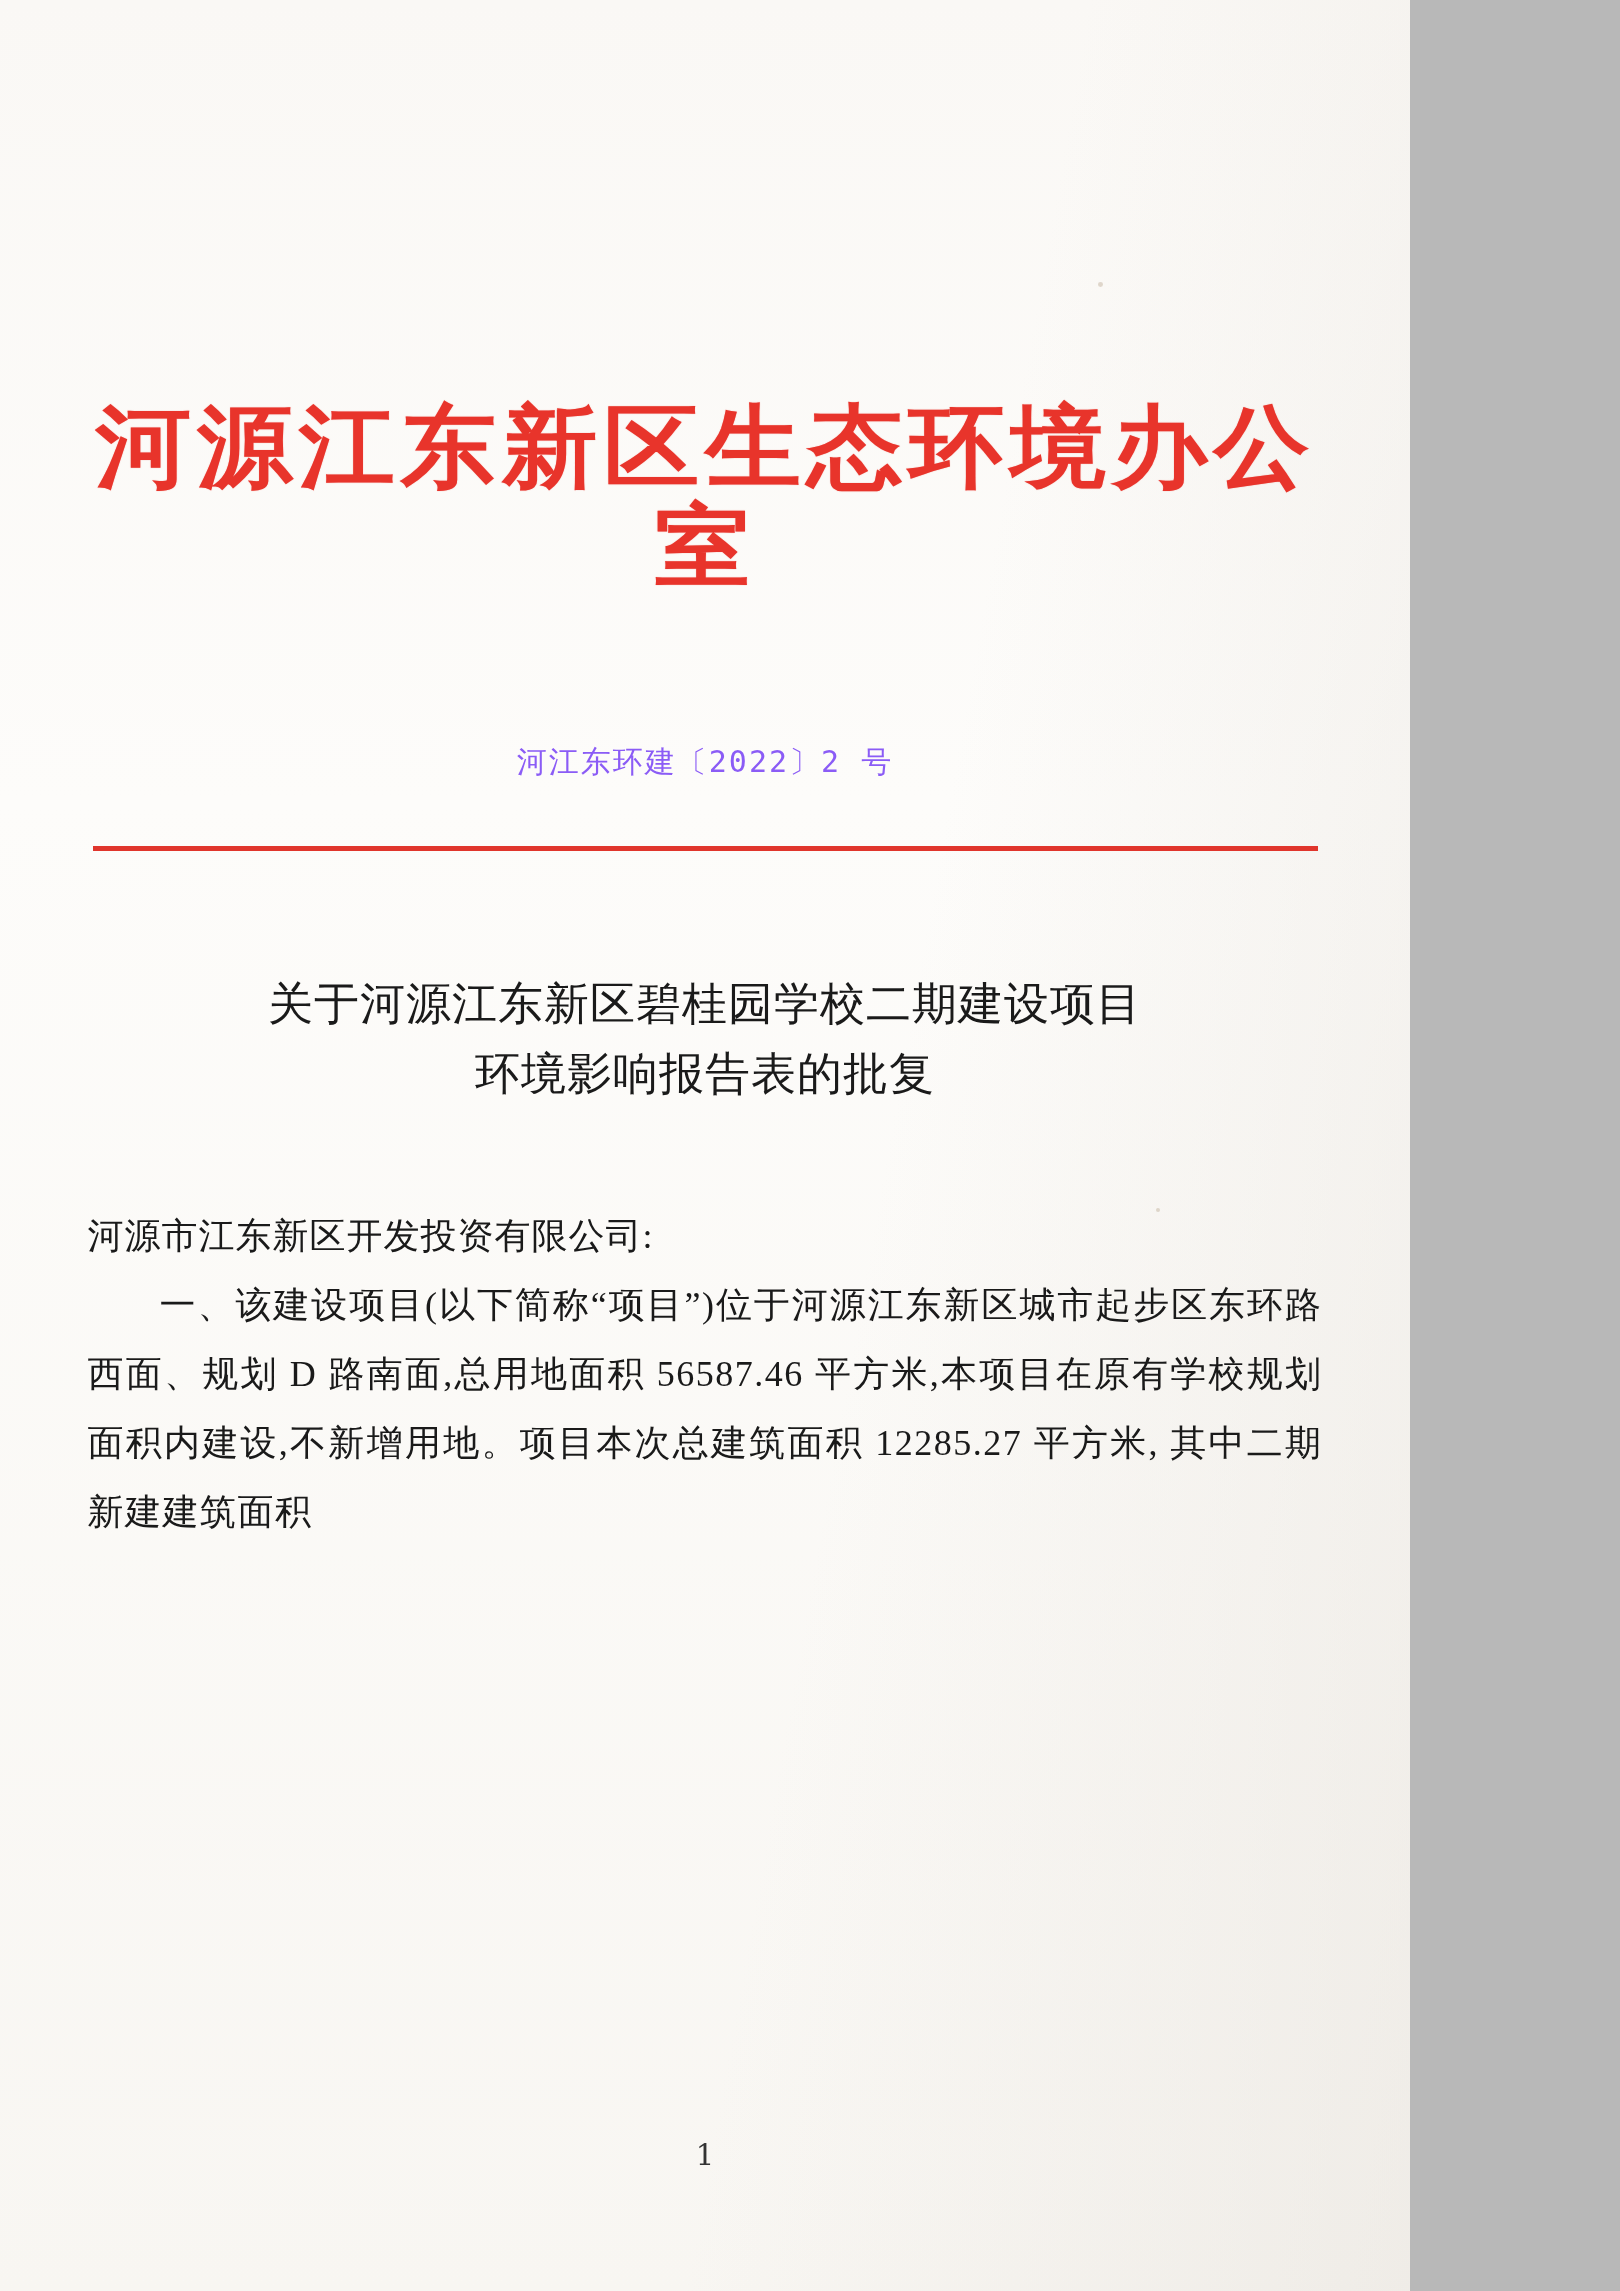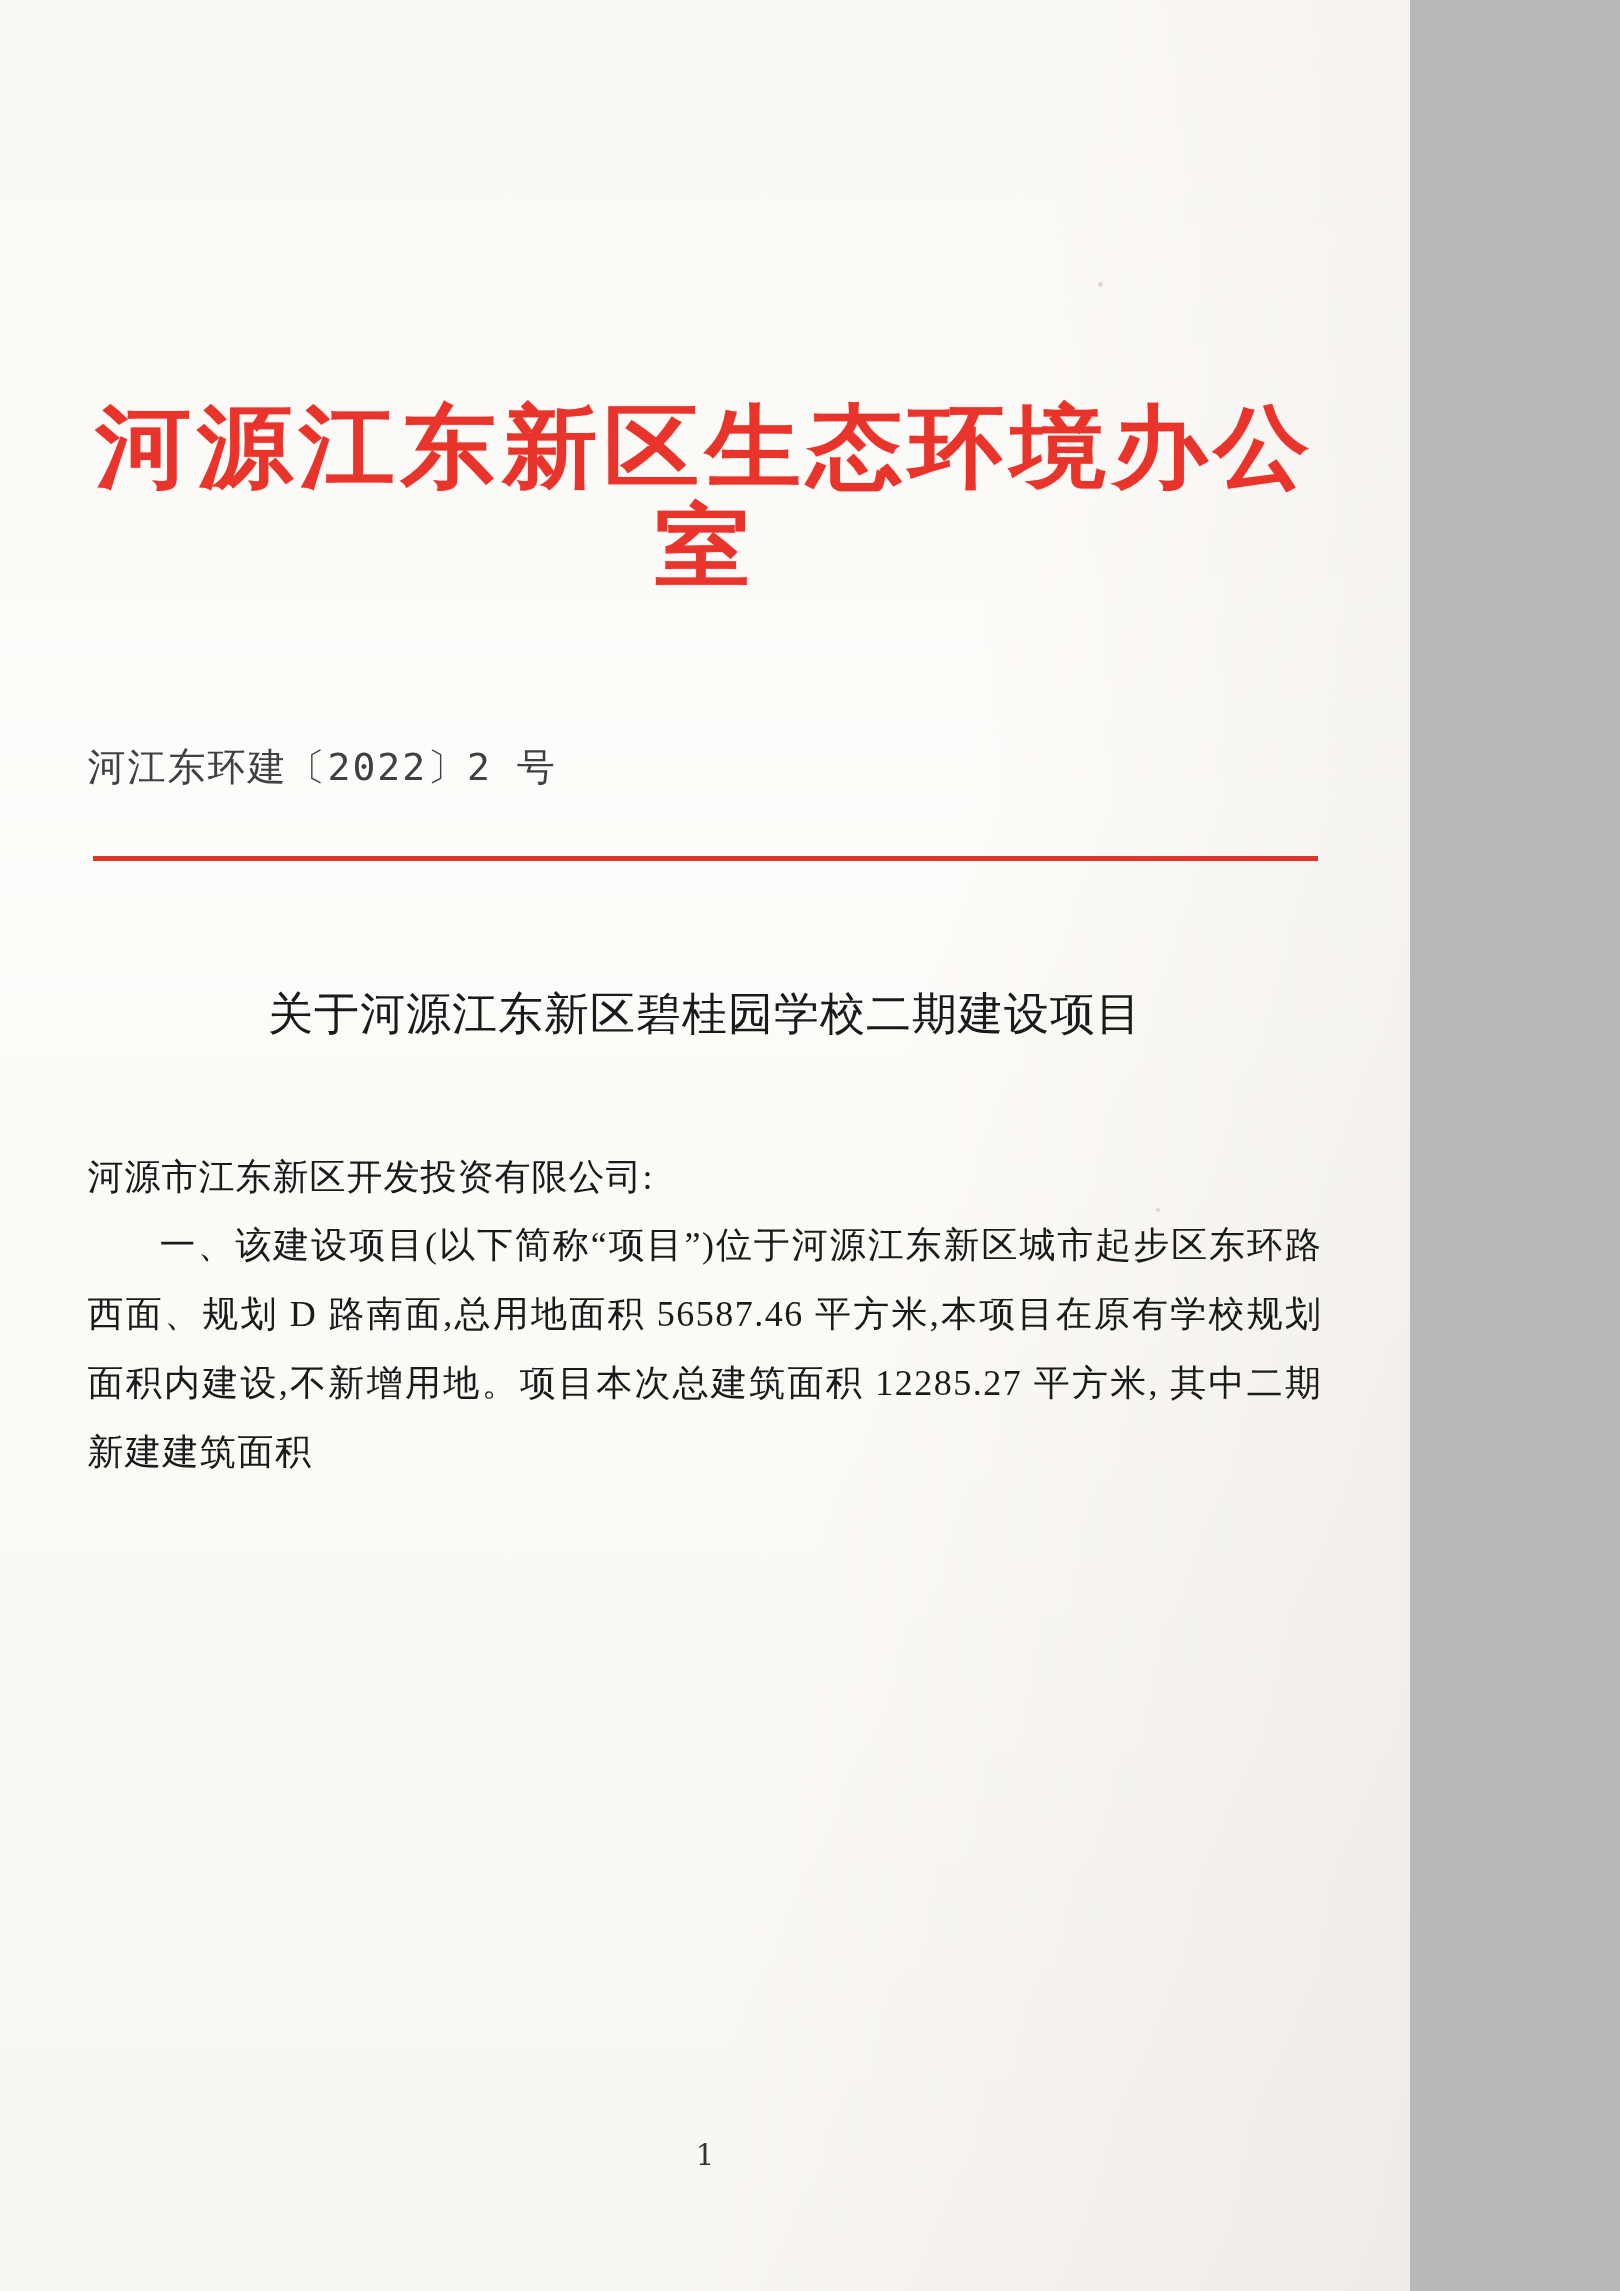--- a/index.html
+++ b/index.html
@@ -49,25 +49,26 @@
     font-weight: bold;
     font-size: 90px;
     letter-spacing: 5.9px;
     line-height: 1.1;
     text-shadow: 0 0 1px rgba(232,52,43,0.5);
     transform: scaleX(1.06);
   }
 
   
   .doc-number {
+    text-align: center;
     margin-top: 147px;
-    font-size: 38px;
+    font-size: 30px;
     letter-spacing: 2px;
     font-family: "DejaVu Sans Mono", monospace;
-    color: #404040;
+    color: #8b5cf6;
   }
 
   
   .red-rule {
     margin: 63px auto 0 auto;
     width: 1225px;
     height: 4.9px;
     background: #e0352c;
   }
 
@@ -126,20 +127,21 @@
   <div class="content">
 
     <div class="letterhead">河源江东新区生态环境办公室</div>
 
     <div class="doc-number">河江东环建〔2022〕2 号</div>
 
     <div class="red-rule"></div>
 
     <div class="doc-title">
       <div>关于河源江东新区碧桂园学校二期建设项目</div>
+      <div>环境影响报告表的批复</div>
     </div>
 
     <div class="addressee">河源市江东新区开发投资有限公司:</div>
 
 
     <p class="body-para">一、该建设项目(以下简称“项目”)位于河源江东新区城市起步区东环路西面、规划 D 路南面,总用地面积 56587.46 平方米,本项目在原有学校规划面积内建设,不新增用地。项目本次总建筑面积 12285.27 平方米, 其中二期新建建筑面积</p>
 
   </div>
 
   <div class="page-number">1</div>

